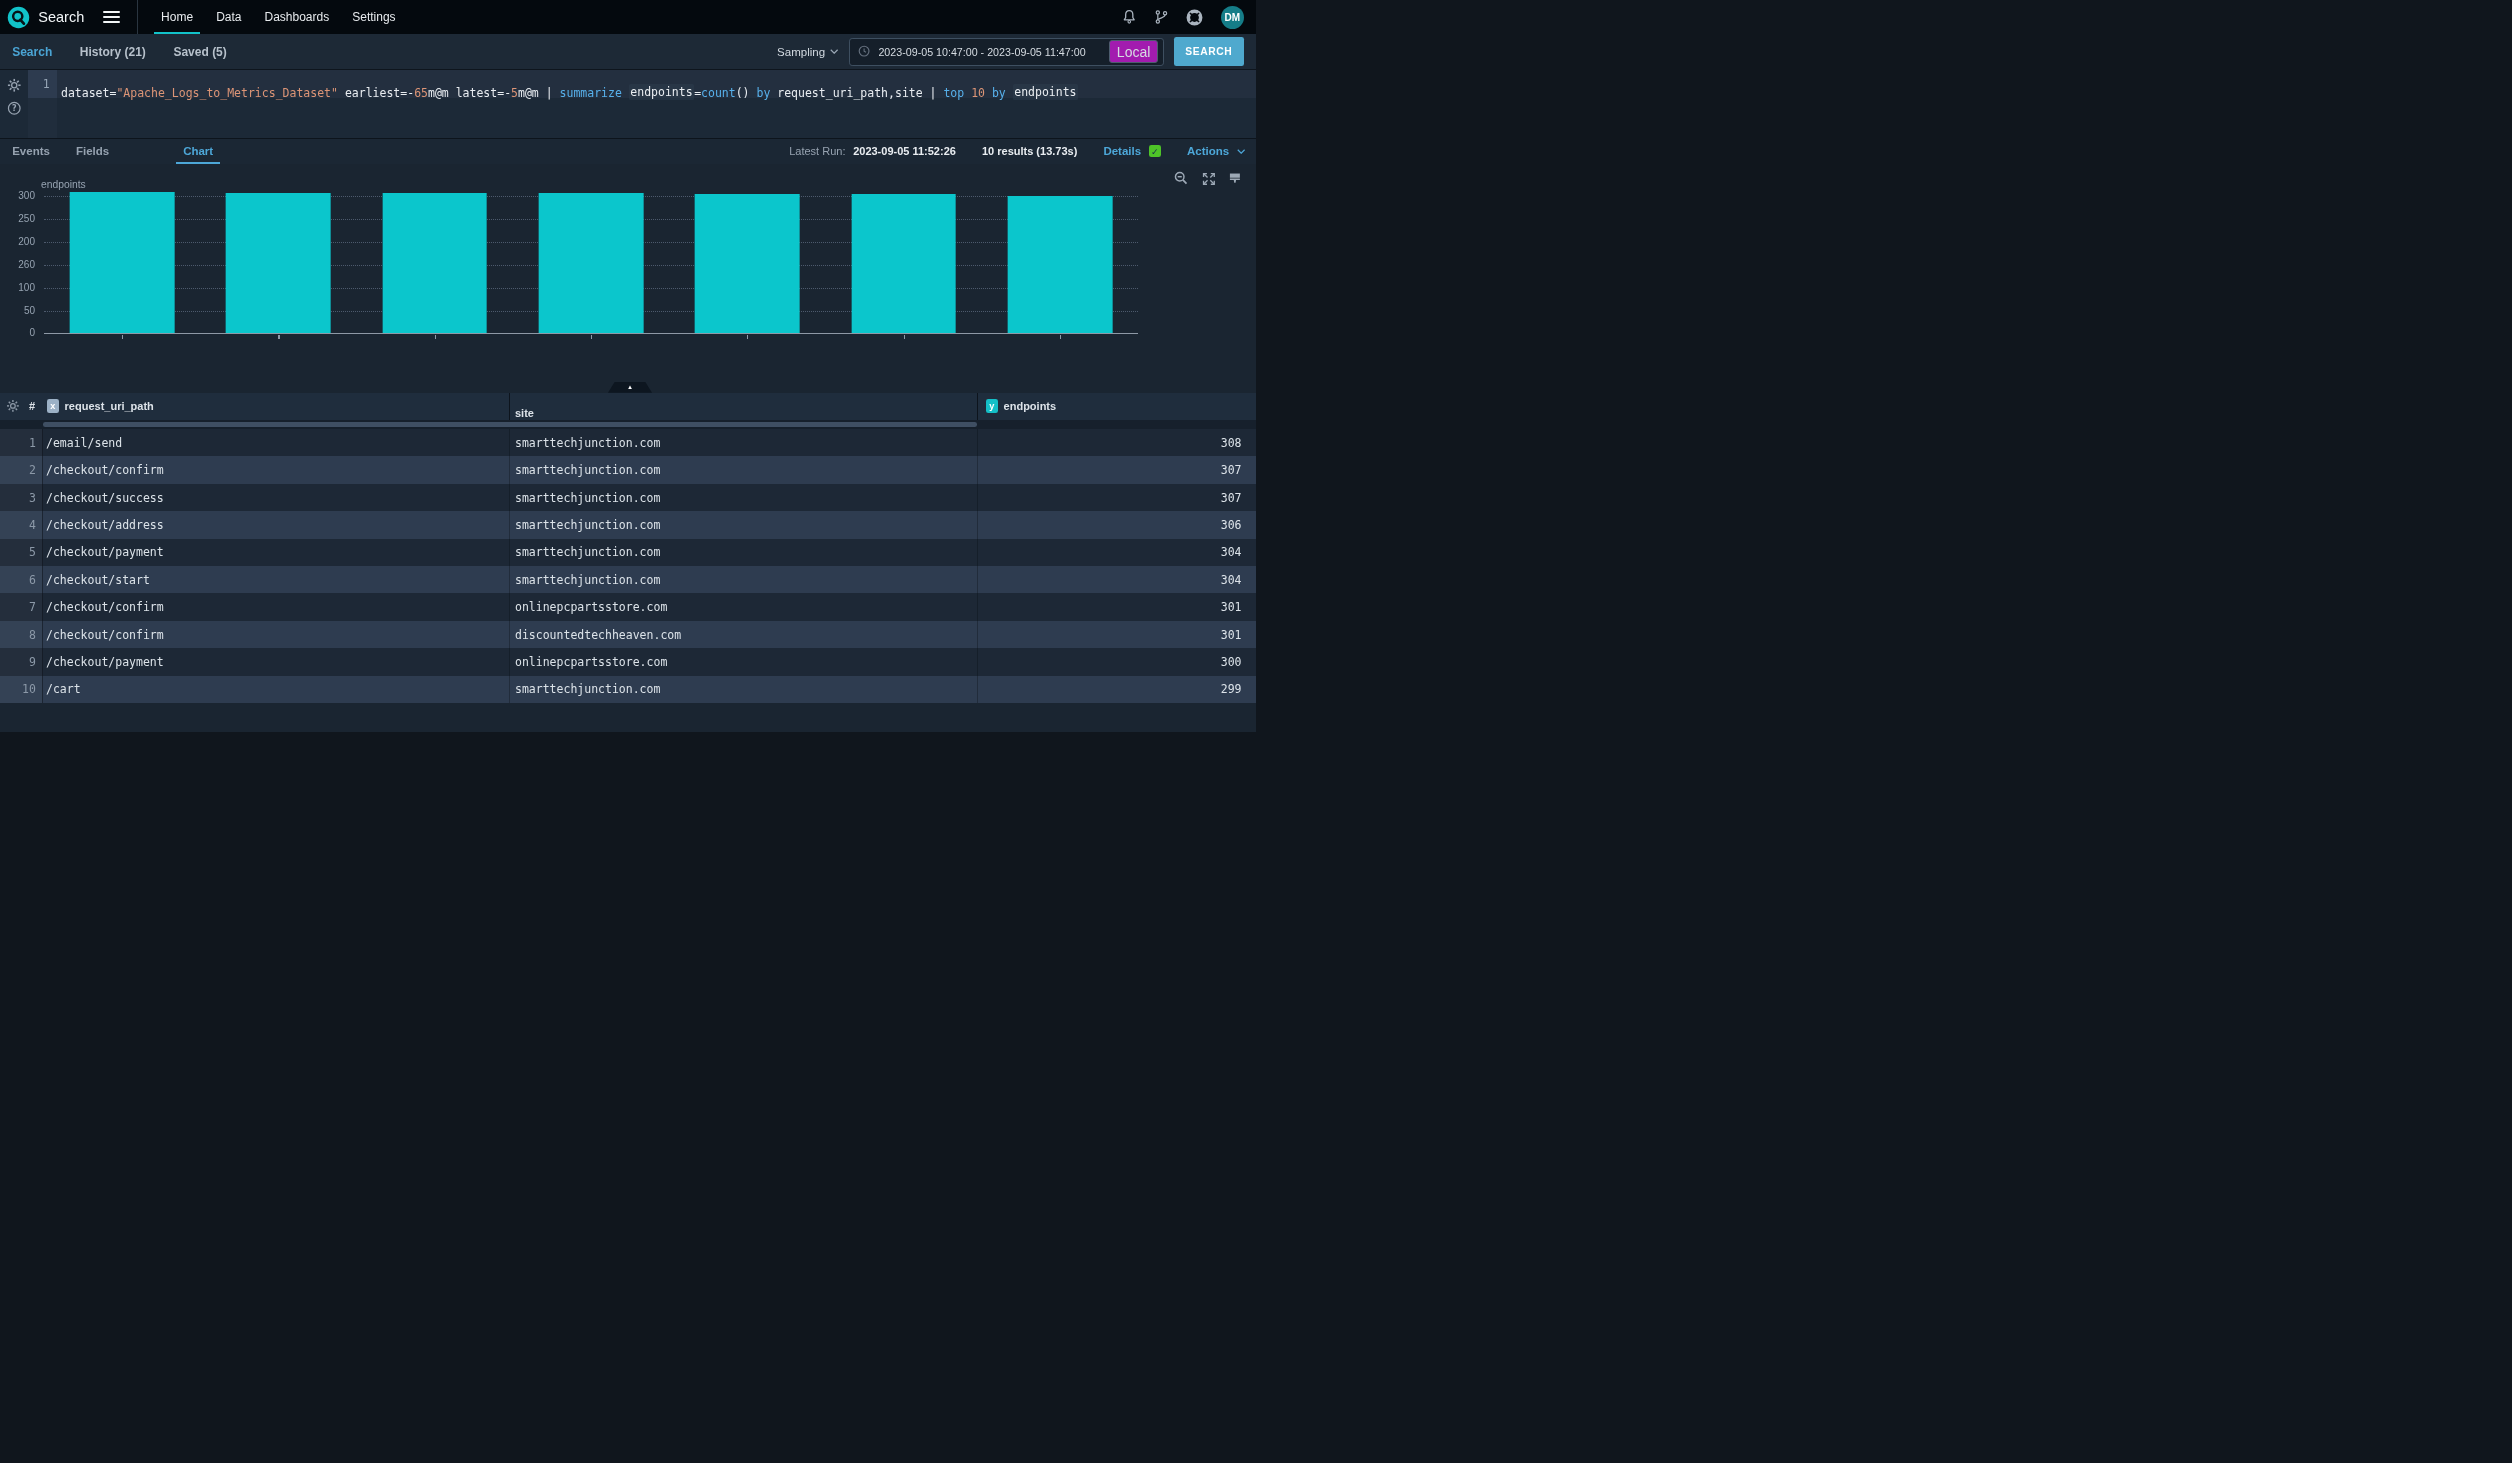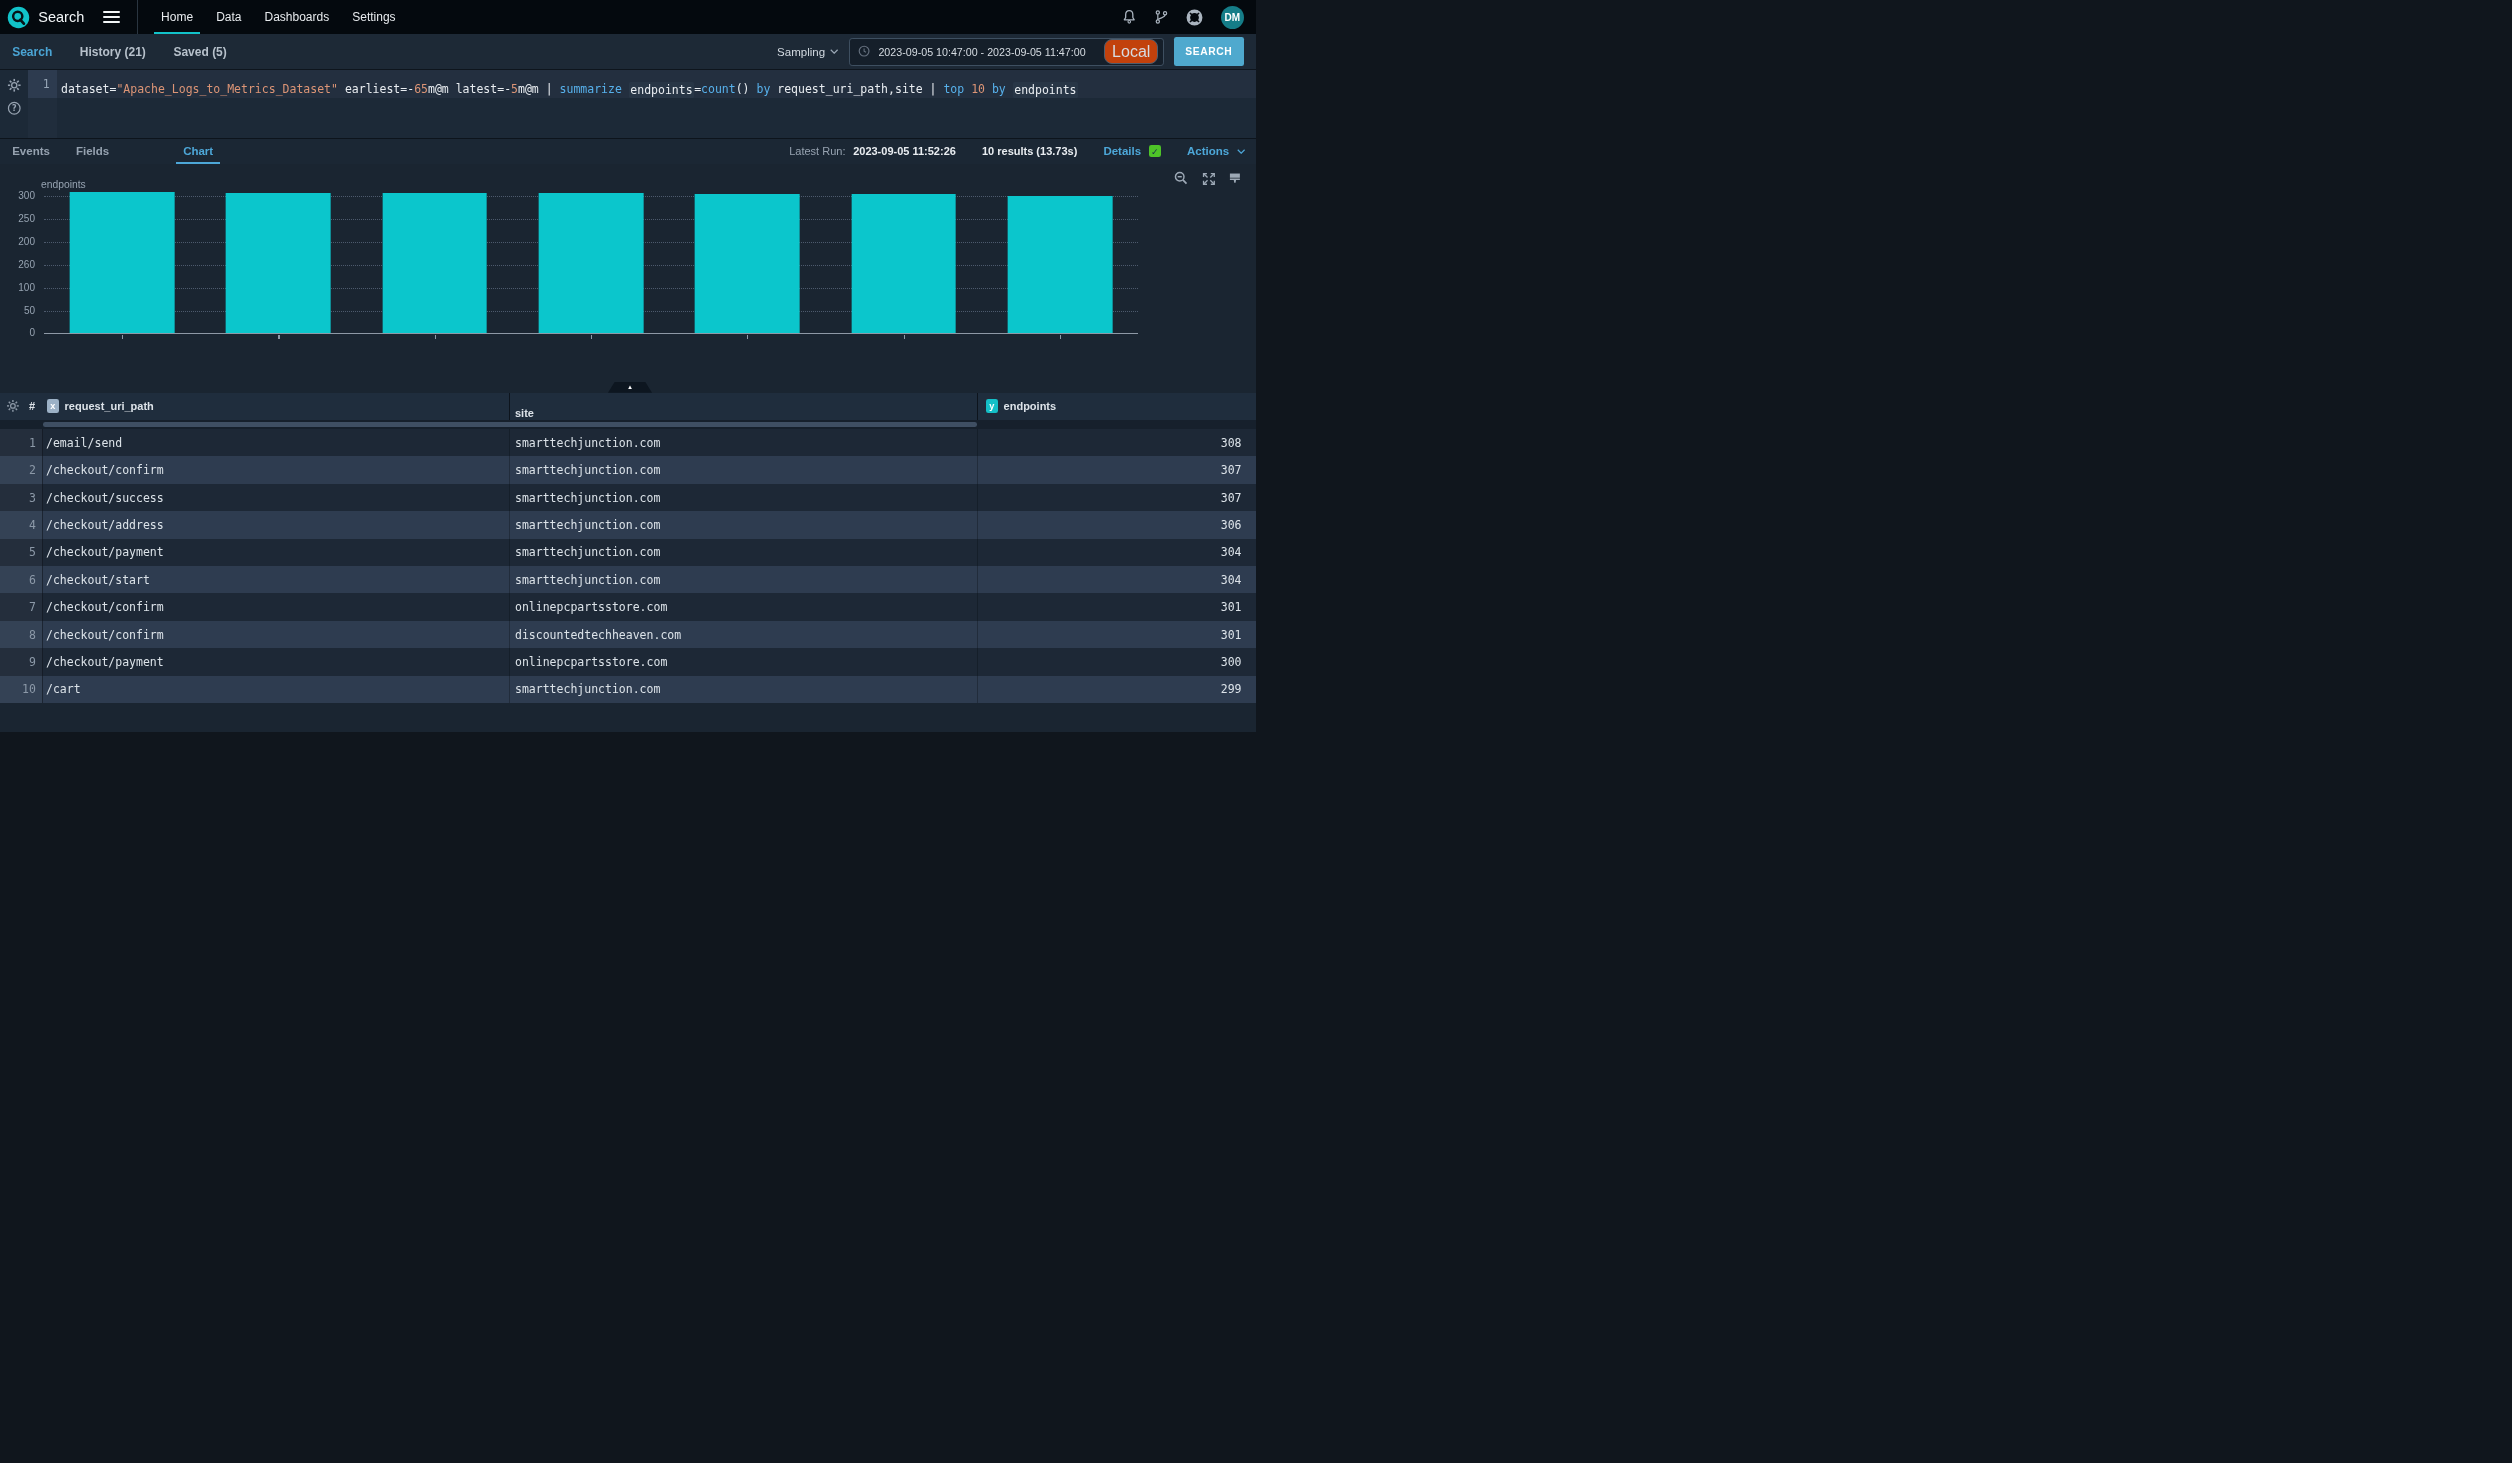--- a/index.html
+++ b/index.html
@@ -26,33 +26,33 @@
   
   .toolbar2{left:0;top:34px;width:1256px;height:35px;background:#1d2936;display:flex;align-items:center;}
   .search-tabs{display:flex;align-items:center;gap:27.6px;padding-left:12.2px;}
   .search-tab{font-size:12px;font-weight:600;color:#b7c1cb;cursor:pointer;}
   .search-tab.active{color:#4aa4d4;}
   .toolbar2-right{margin-left:auto;display:flex;align-items:center;gap:10px;padding-right:12.2px;}
   .sampling{display:flex;align-items:center;gap:5.4px;color:#d3dae1;font-size:11.5px;cursor:pointer;}
   .timebox{display:flex;align-items:center;gap:8px;width:300px;height:26px;background:#151f2a;
            border:0.8px solid #3e4f60;border-radius:3.1px;padding:0 4.6px 0 8.4px;cursor:pointer;}
   .timebox-text{color:#d6dce2;font-size:10.7px;white-space:nowrap;}
-  .local-btn{margin-left:auto;border:0.8px solid #4d5d6e;border-radius:8px;color:#d6dce2;font-size:16px;
-             padding:2.3px 6.9px;cursor:pointer;background:#c2410c;}
+  .local-btn{margin-left:auto;border:0.8px solid #4d5d6e;border-radius:3px;color:#d6dce2;font-size:14px;
+             padding:2.3px 6.9px;cursor:pointer;background:#a21caf;}
   .search-btn{width:70px;height:29px;background:#4fa9ce;border:none;border-radius:2.3px;color:#fff;
               font-size:10.3px;font-weight:700;letter-spacing:0.6px;cursor:pointer;font-family:inherit;}
 
   
   .editor{left:0;top:69px;width:1256px;height:69px;background:#1c2937;border-top:0.8px solid #0e151d;}
   .editor-iconcol{position:absolute;left:0;top:0;width:27.6px;height:69px;display:flex;flex-direction:column;align-items:center;padding-top:7.7px;gap:9.2px;}
   .gutter{position:absolute;left:27.6px;top:0;width:29px;height:69px;background:#202d3c;}
   .gutter-line1{position:absolute;left:0;top:0;width:29px;height:28px;background:#2d3b4f;color:#96a5b5;
                 font-size:11.5px;display:flex;align-items:center;justify-content:flex-end;padding-right:6.9px;box-sizing:border-box;}
   .active-line{position:absolute;left:57px;top:0;right:0;height:28px;background:#232f3f;}
-  .query-line{position:absolute;left:61px;top:12px;height:28px;display:flex;align-items:flex-start;font-size:11.5px;white-space:pre;cursor:text;}
+  .query-line{position:absolute;left:61px;top:2px;height:28px;display:flex;align-items:flex-end;font-size:11.5px;white-space:pre;cursor:text;}
   .tok-plain{color:#e9edf1;}
   .tok-string{color:#dd9576;}
   .tok-number{color:#dd9576;}
   .tok-keyword{color:#57b1ec;}
   .tok-field{color:#e9edf1;background:#30405366;border-radius:1.5px;padding:0.8px 1.5px;}
 
   
   .resultsbar{left:0;top:138px;width:1256px;height:24.5px;background:#1b2734;border-top:0.8px solid #0d141c;display:flex;align-items:stretch;}
   .result-tabs{display:flex;padding-left:12.2px;gap:26px;}
   .result-tab{position:relative;display:flex;align-items:center;color:#96a2b0;font-size:11.5px;font-weight:600;cursor:pointer;}

